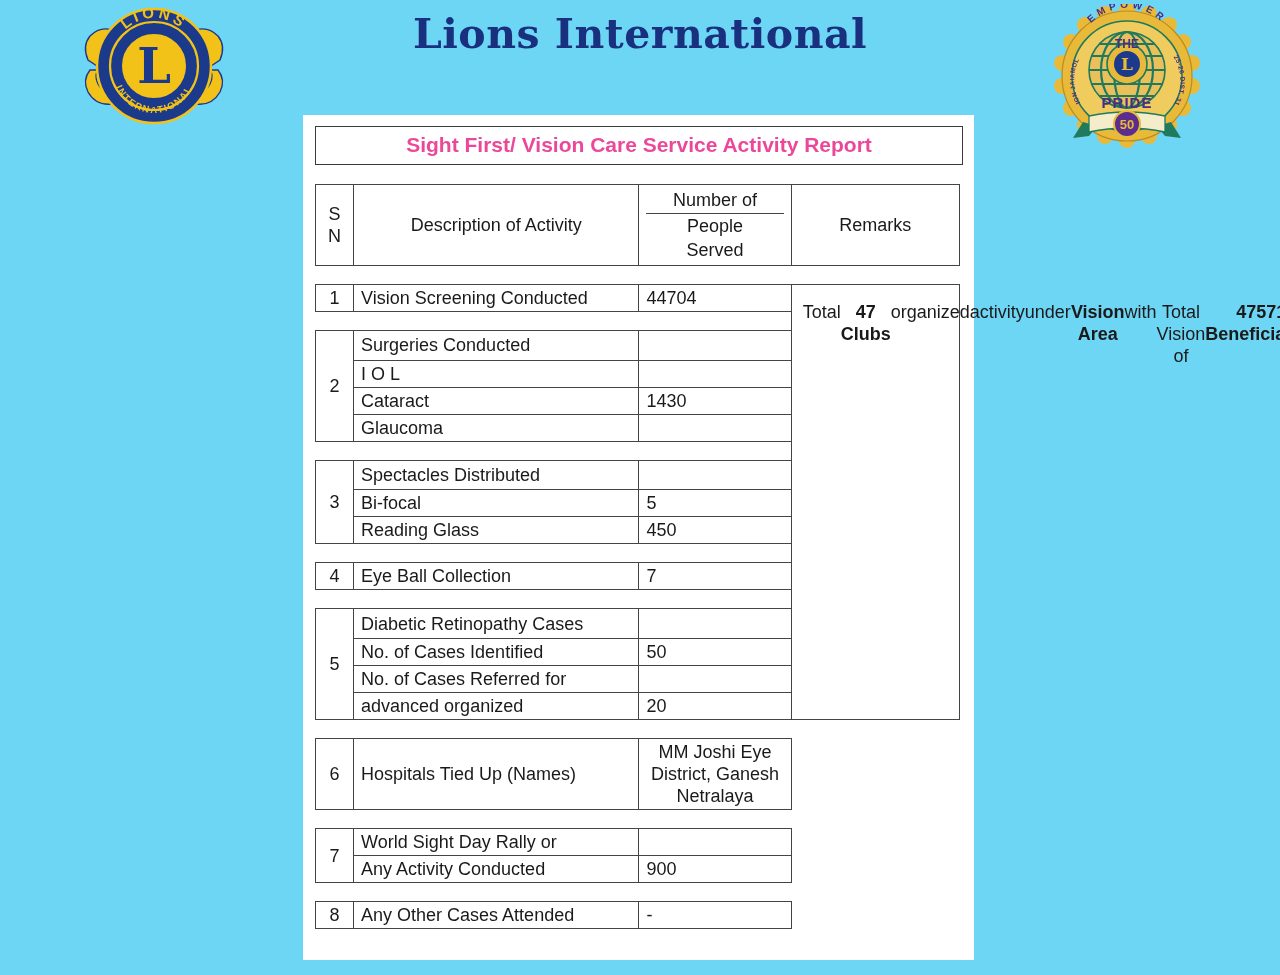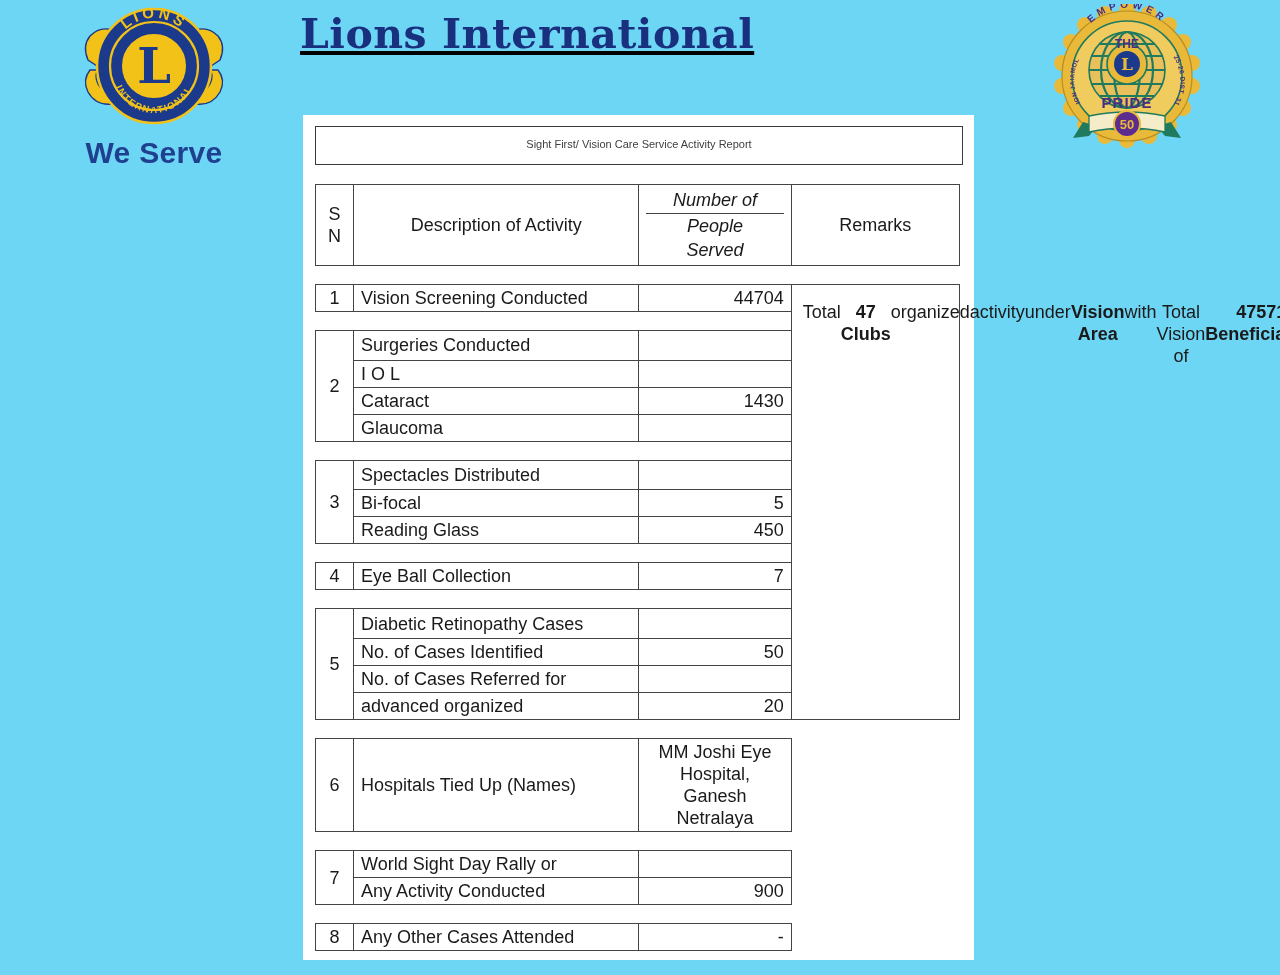--- a/index.html
+++ b/index.html
@@ -19,21 +19,21 @@
   .header-band {
     position: absolute;
     left: 0; top: 0;
     width: 1280px; height: 115px;
   }
 
   .title-block {
     position: absolute;
     left: 300px; top: 8px;
     width: 680px;
-    text-decoration: underline;
+    text-align: center;
   }
   .title-line {
     font-family: "DejaVu Serif", "Liberation Serif", serif;
     font-weight: bold;
     font-size: 41px;
     line-height: 52px;
     color: #19307f;
     letter-spacing: 0.5px;
     white-space: nowrap;
   }
@@ -78,23 +78,23 @@
   }
 
   
   .report-title-box {
     border: 1.6px solid #3a3a3a;
     padding: 6px 8px 8px 8px;
     text-align: center;
     background: #fff;
   }
   .report-title-line {
-    font-size: 11px;
-    font-weight: normal;
-    color: #404040;
+    font-size: 21px;
+    font-weight: bold;
+    color: #ec4899;
     line-height: 23px;
     white-space: nowrap;
   }
 
   
   
   .tbl {
     border-collapse: collapse;
     table-layout: fixed;
     width: 645px;
@@ -117,35 +117,35 @@
   }
 
   
   .th-cell {
     text-align: center;
     font-size: 18px;
     vertical-align: middle;
     height: 78px;
   }
   .th-sn { letter-spacing: 0; line-height: 21px; }
-  .num-head-wrap { padding: 0; border: 1.4px solid #444; font-style: italic; }
+  .num-head-wrap { padding: 0; border: 1.4px solid #444; }
   .num-head-inner { width: 100%; border-collapse: collapse; table-layout: fixed; }
   .num-head-inner td { border: none; padding: 0; text-align: center; }
   .num-head-inner tr.top td { border-bottom: 1.3px solid #444; height: 26px; }
   .num-head-inner tr.bot td { height: 50px; line-height: 24px; }
 
   
   .spacer td {
     border: none;
     height: 19px;
     padding: 0;
     background: #fff;
   }
 
-  .c-right { text-align: right; }
+  .c-right { }
   .sn-cell { text-align: center; font-size: 18px; }
 
   .rem-cell {
     text-align: center;
     font-size: 14.5px;
     color: #1a1a1a;
     vertical-align: middle;
     border-top: none;
     border-bottom: none;
     padding: 0;
@@ -195,21 +195,20 @@
         <text font-family="'Liberation Sans', sans-serif" font-size="15" font-weight="bold" fill="#f2c218" letter-spacing="3.5">
           <textPath href="#arcTop" startOffset="50%" text-anchor="middle">LIONS</textPath>
         </text>
 
         <path id="arcBot" d="M -41 6 A 41 41 0 0 0 41 6" fill="none"></path>
         <text font-family="'Liberation Sans', sans-serif" font-size="9.5" font-weight="bold" fill="#f2c218" letter-spacing="1.6">
           <textPath href="#arcBot" startOffset="50%" text-anchor="middle">INTERNATIONAL</textPath>
         </text>
       </g>
     </svg>
-    <div class="we-serve">We Serve</div>
   </div>
 
   <div class="title-block">
     <div class="title-line">Lions International</div>
   </div>
 
   <div class="pride-badge-wrap">
     <svg width="150" height="150" viewBox="0 0 150 150">
       <g transform="translate(75,72)">
 
@@ -397,21 +396,21 @@
             <td class="no-top">advanced organized</td>
             <td class="c-right">20</td>
           </tr>
           <tr class="spacer">
             <td colspan="3"></td>
             <td></td>
           </tr>
           <tr>
             <td class="sn-cell" rowspan="1">6</td>
             <td>Hospitals Tied Up (Names)</td>
-            <td class="hosp-val">MM Joshi Eye Hospital, Ganesh Netralaya</td>
+            <td class="hosp-val">MM Joshi Eye District, Ganesh Netralaya</td>
           </tr>
           <tr class="spacer">
             <td colspan="3"></td>
             <td></td>
           </tr>
           <tr>
             <td class="sn-cell" rowspan="2">7</td>
             <td>World Sight Day Rally or</td>
             <td class="c-right"></td>
           </tr>

